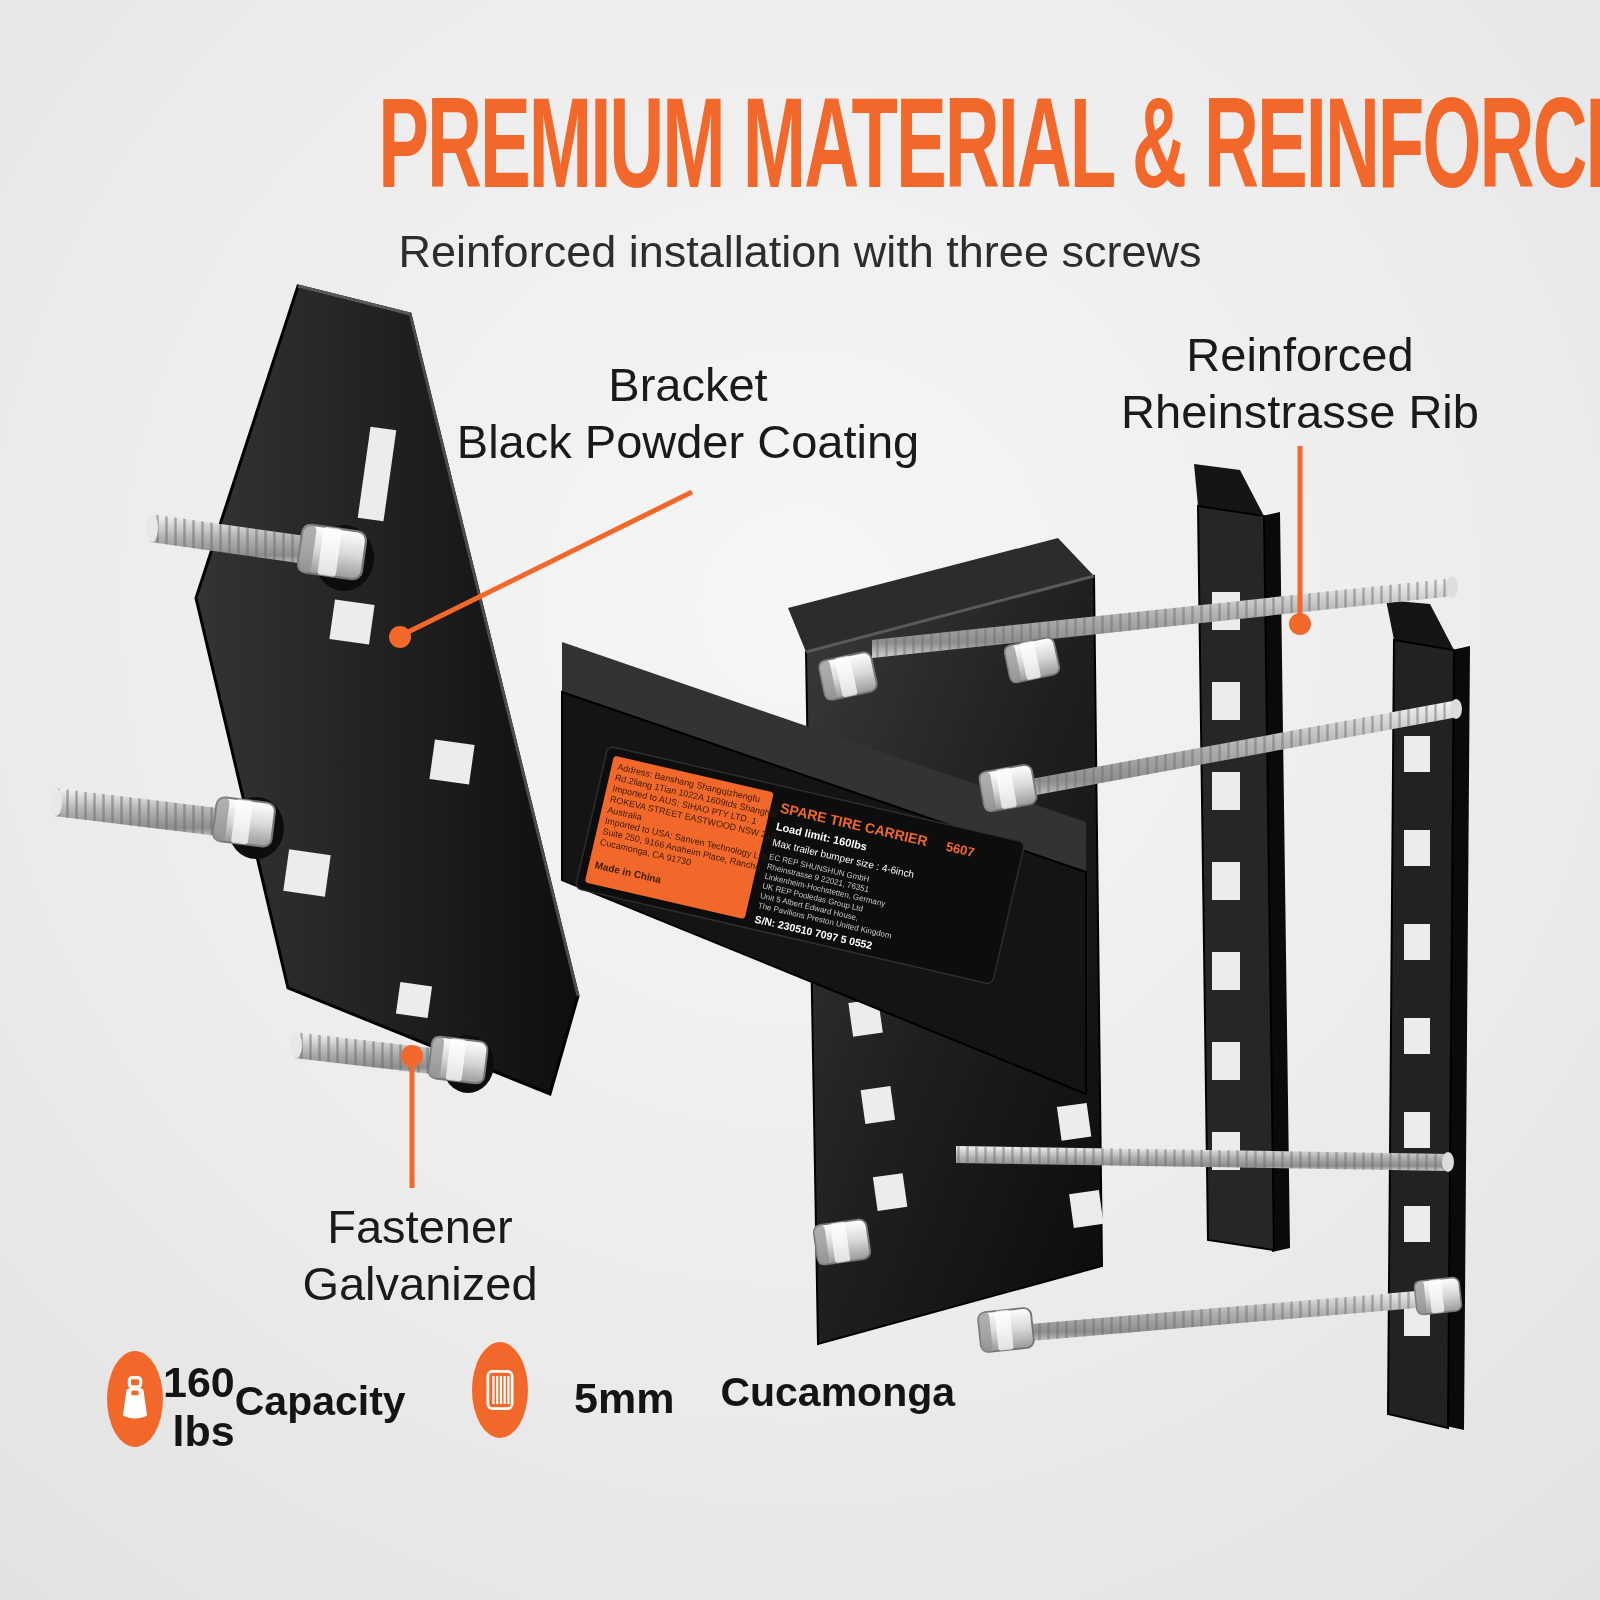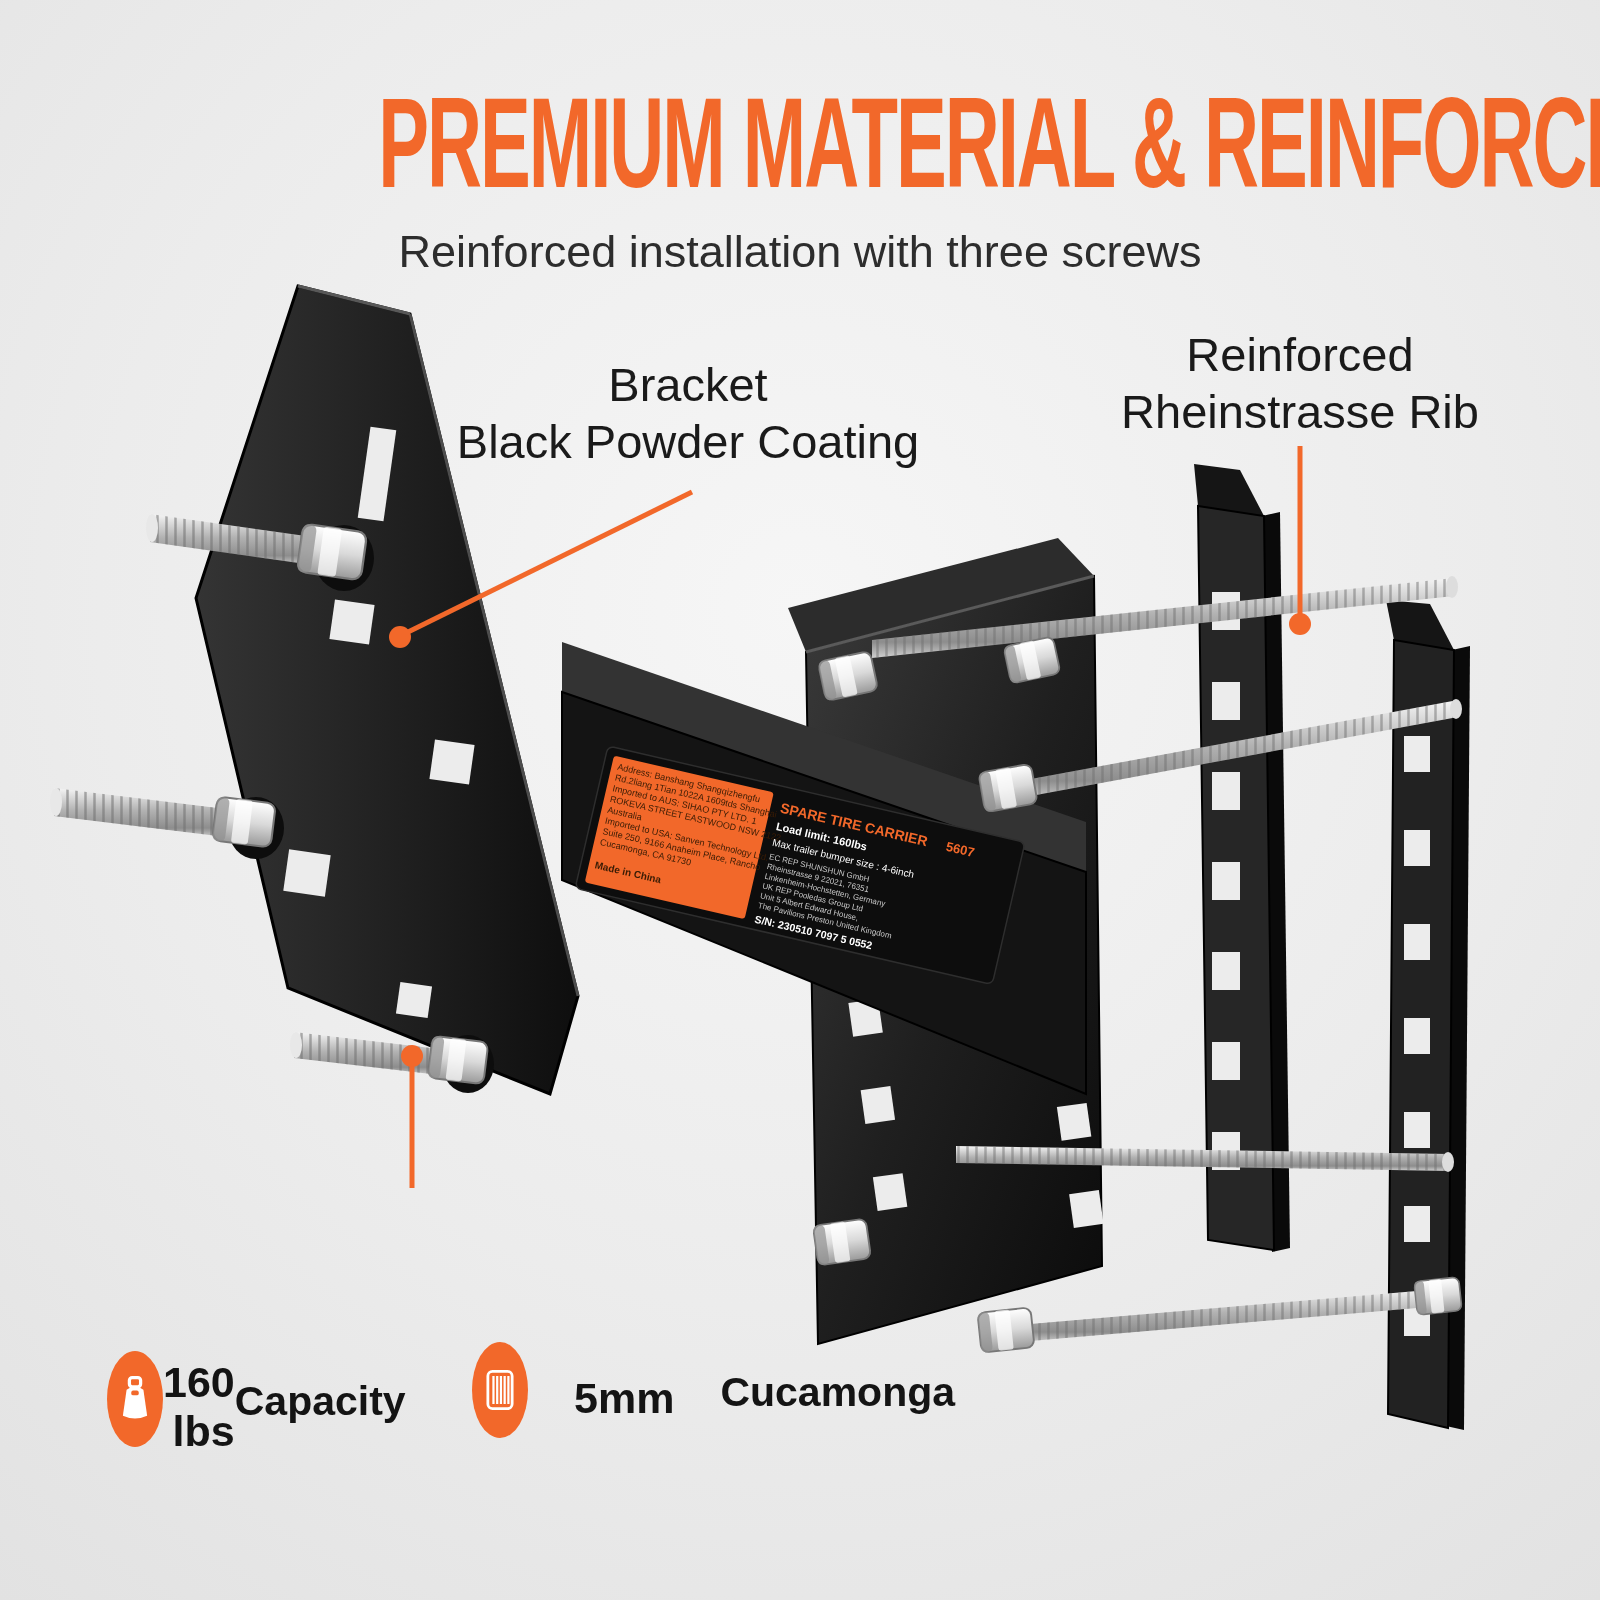--- a/index.html
+++ b/index.html
@@ -226,20 +226,22 @@
 
   <div class="callout" id="co-bracket">
     <div>Bracket</div>
     <div>Black Powder Coating</div>
   </div>
   <div class="callout" id="co-rib">
     <div>Reinforced</div>
     <div>Rheinstrasse Rib</div>
   </div>
   <div class="callout" id="co-fastener">
+    <div>Fastener</div>
+    <div>Galvanized</div>
   </div>
 
   <div class="feature" id="feat-capacity">
     <div class="badge">
       <svg viewBox="0 0 60 60" width="56" height="56">
         <rect x="24" y="7" width="12" height="10" rx="3" fill="none" stroke="#ffffff" stroke-width="3.5"></rect>
         <path d="M17,48 L21,20 Q30,13 39,20 L43,48 Q30,54 17,48 Z" fill="#ffffff"></path>
         <rect x="26" y="21" width="8" height="5" rx="2" style="fill:var(--accent)"></rect>
       </svg>
     </div>

